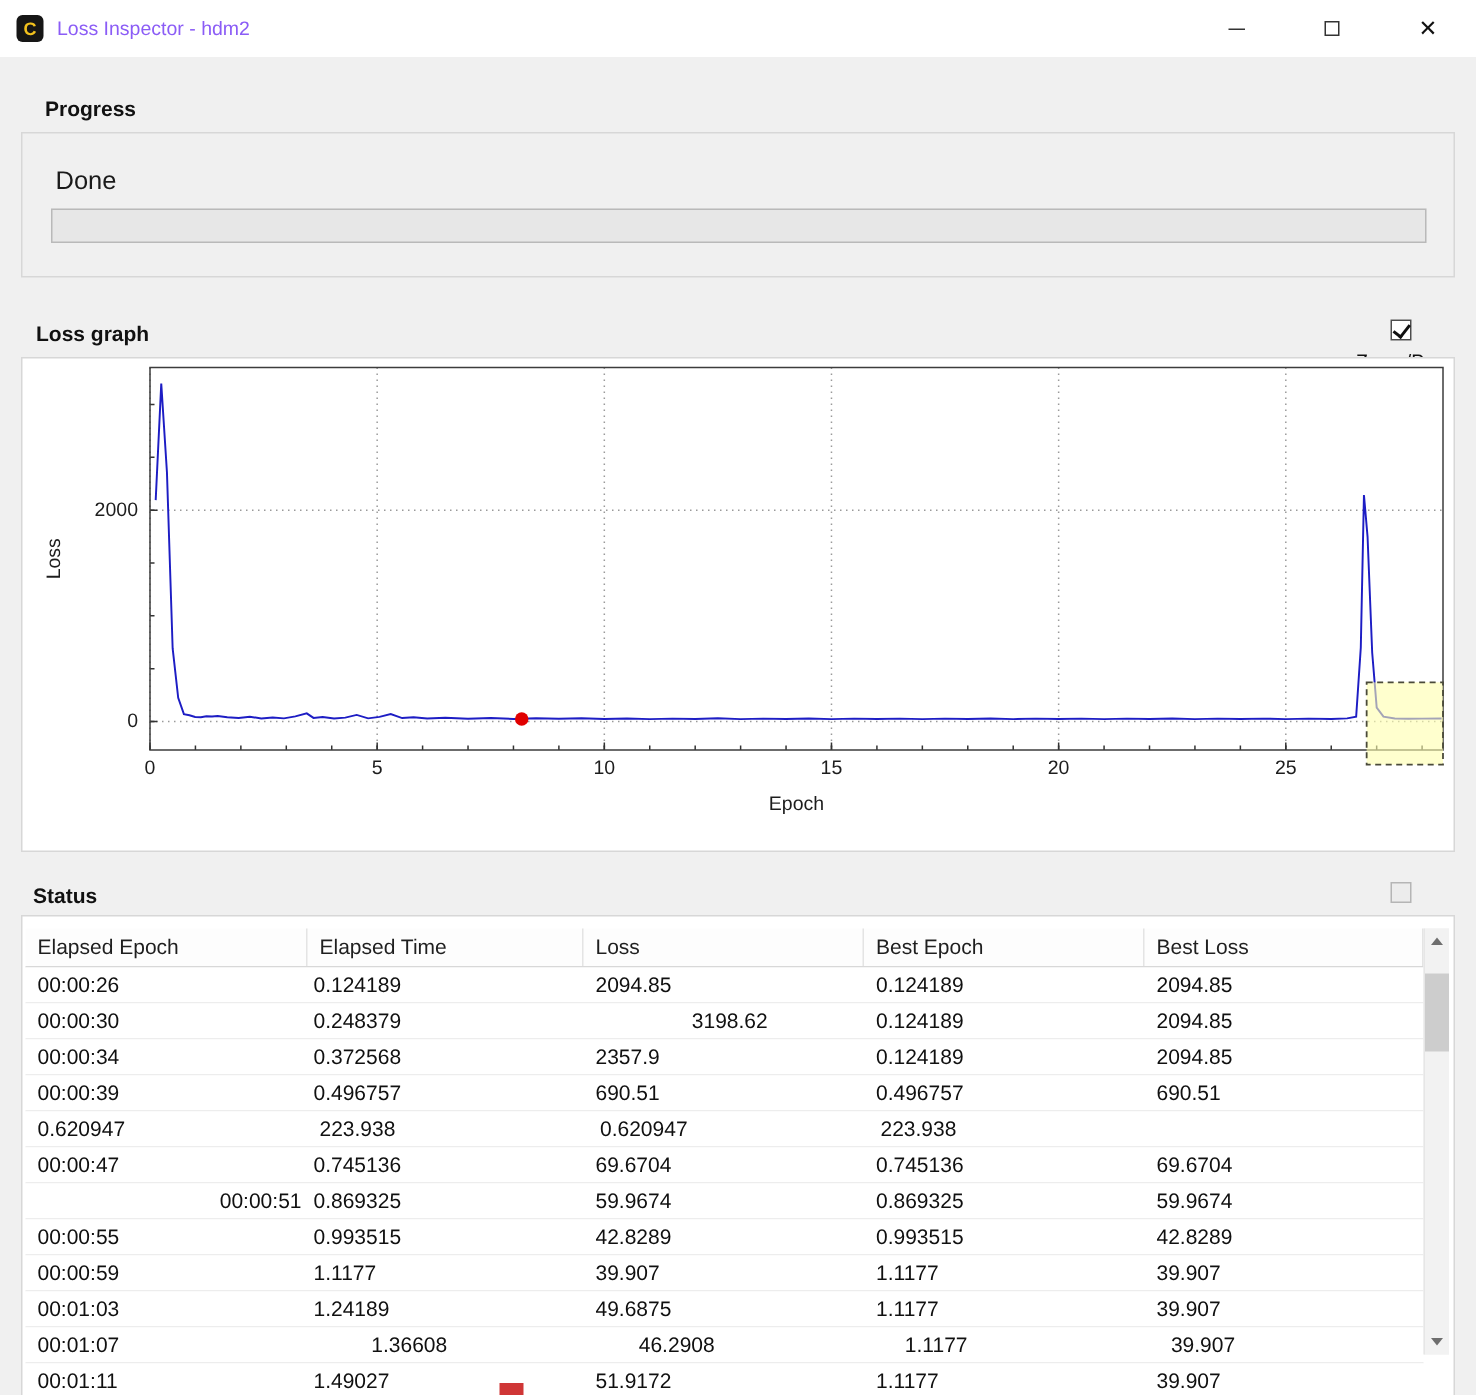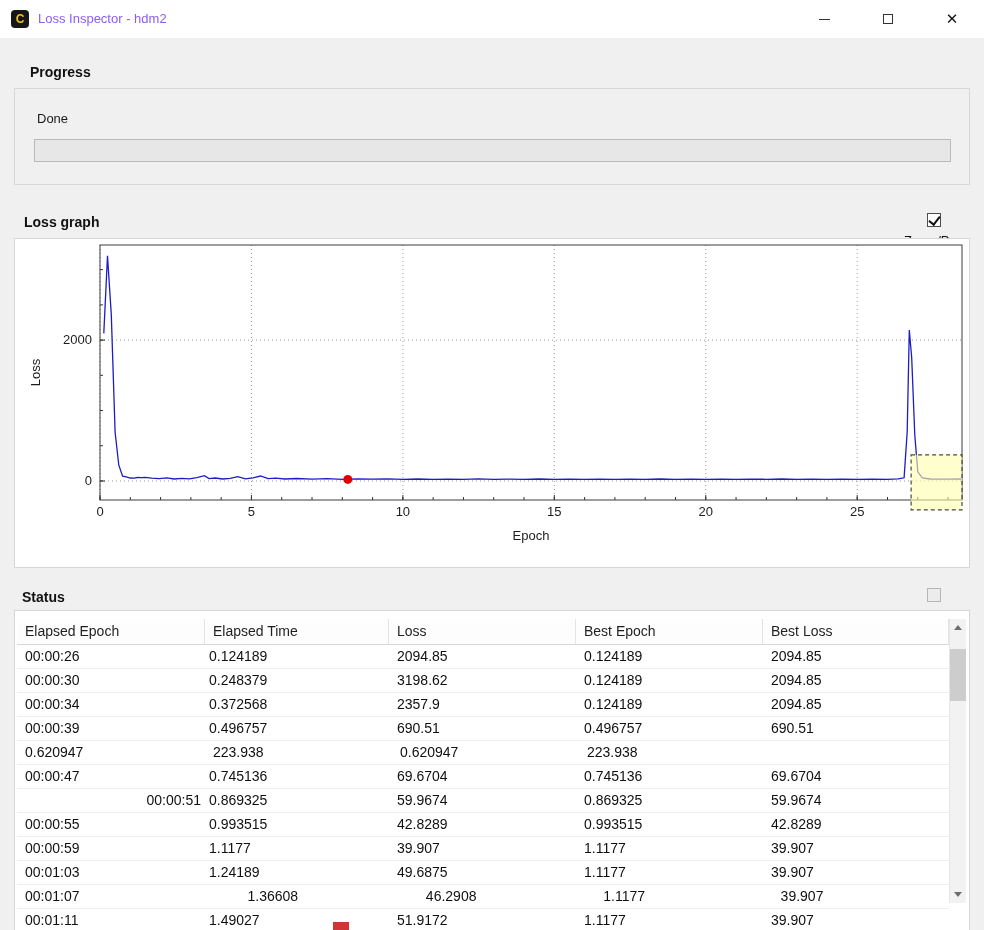--- a/index.html
+++ b/index.html
@@ -15,21 +15,21 @@
   .win-btn{width:64px;height:38px;display:flex;align-items:center;justify-content:center;}
   .min-glyph{display:block;width:11px;height:1px;background:#333;}
   .max-glyph{display:block;width:10px;height:10px;border:1px solid #333;}
   .close-glyph{font-size:15px;color:#111;}
 
   .section-label{position:absolute;font-weight:bold;font-size:14px;color:#111;}
   .groupbox{position:absolute;border:1px solid #d7d7d7;}
 
   
   .progress-box{left:14px;top:88px;width:956px;height:97px;background:#f0f0f0;}
-  .done-label{position:absolute;left:22px;top:22px;font-size:13px;color:#1a1a1a;}
+  .done-label{position:absolute;left:22px;top:22px;font-size:17px;color:#1a1a1a;}
   .progress-bar{position:absolute;left:19px;top:50px;width:917px;height:23px;background:#e7e7e7;border:1px solid #b9b9b9;}
   .progress-fill{height:100%;width:0;background:#06b025;}
 
   
   .checkbox-row{position:absolute;display:flex;align-items:center;gap:6px;font-size:13px;color:#111;flex-direction:column;}
   .cb{width:14px;height:14px;position:relative;background:#fff;border:1px solid #4d4d4d;}
   .cb.checked::after{content:"";position:absolute;left:3px;top:0px;width:5px;height:9px;border:solid #101010;border-width:0 2px 2px 0;transform:rotate(38deg);}
   .cb.unchecked{border:1px solid #b5b5b5;background:#ececec;}
 
   
@@ -184,21 +184,21 @@
           <div class="tr">
             <div class="td" style="width: 184px;">00:00:26</div>
             <div class="td" style="width: 188px;">0.124189</div>
             <div class="td" style="width: 187px;">2094.85</div>
             <div class="td" style="width: 187px;">0.124189</div>
             <div class="td" style="width: 186px;">2094.85</div>
           </div>
           <div class="tr">
             <div class="td" style="width: 184px;">00:00:30</div>
             <div class="td" style="width: 188px;">0.248379</div>
-            <div class="td" style="width: 187px;">3198.62</div>
+            <div class="td" style="width: 187px; text-align: center;">3198.62</div>
             <div class="td" style="width: 187px;">0.124189</div>
             <div class="td" style="width: 186px;">2094.85</div>
           </div>
           <div class="tr">
             <div class="td" style="width: 184px;">00:00:34</div>
             <div class="td" style="width: 188px;">0.372568</div>
             <div class="td" style="width: 187px;">2357.9</div>
             <div class="td" style="width: 187px;">0.124189</div>
             <div class="td" style="width: 186px;">2094.85</div>
           </div>

